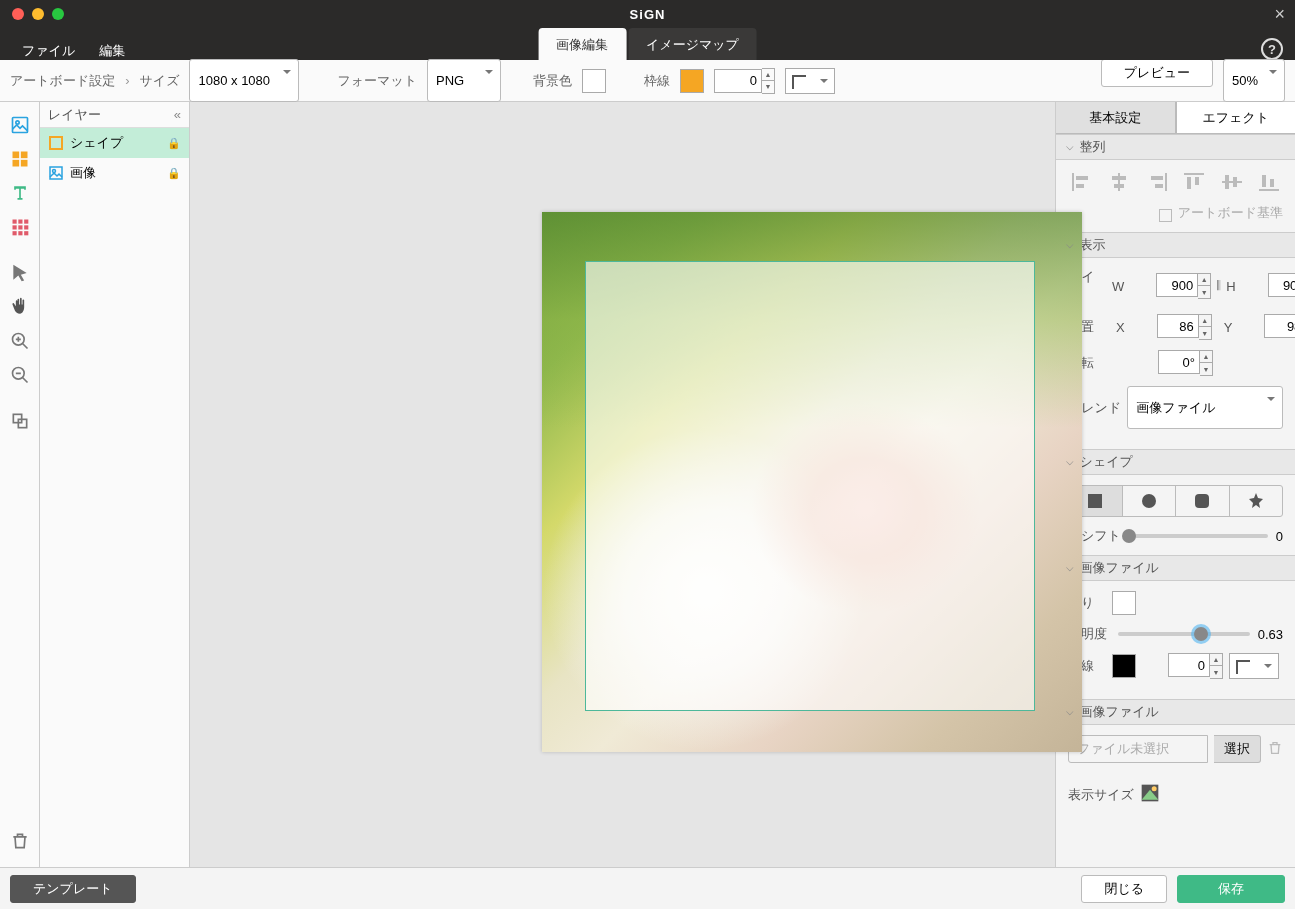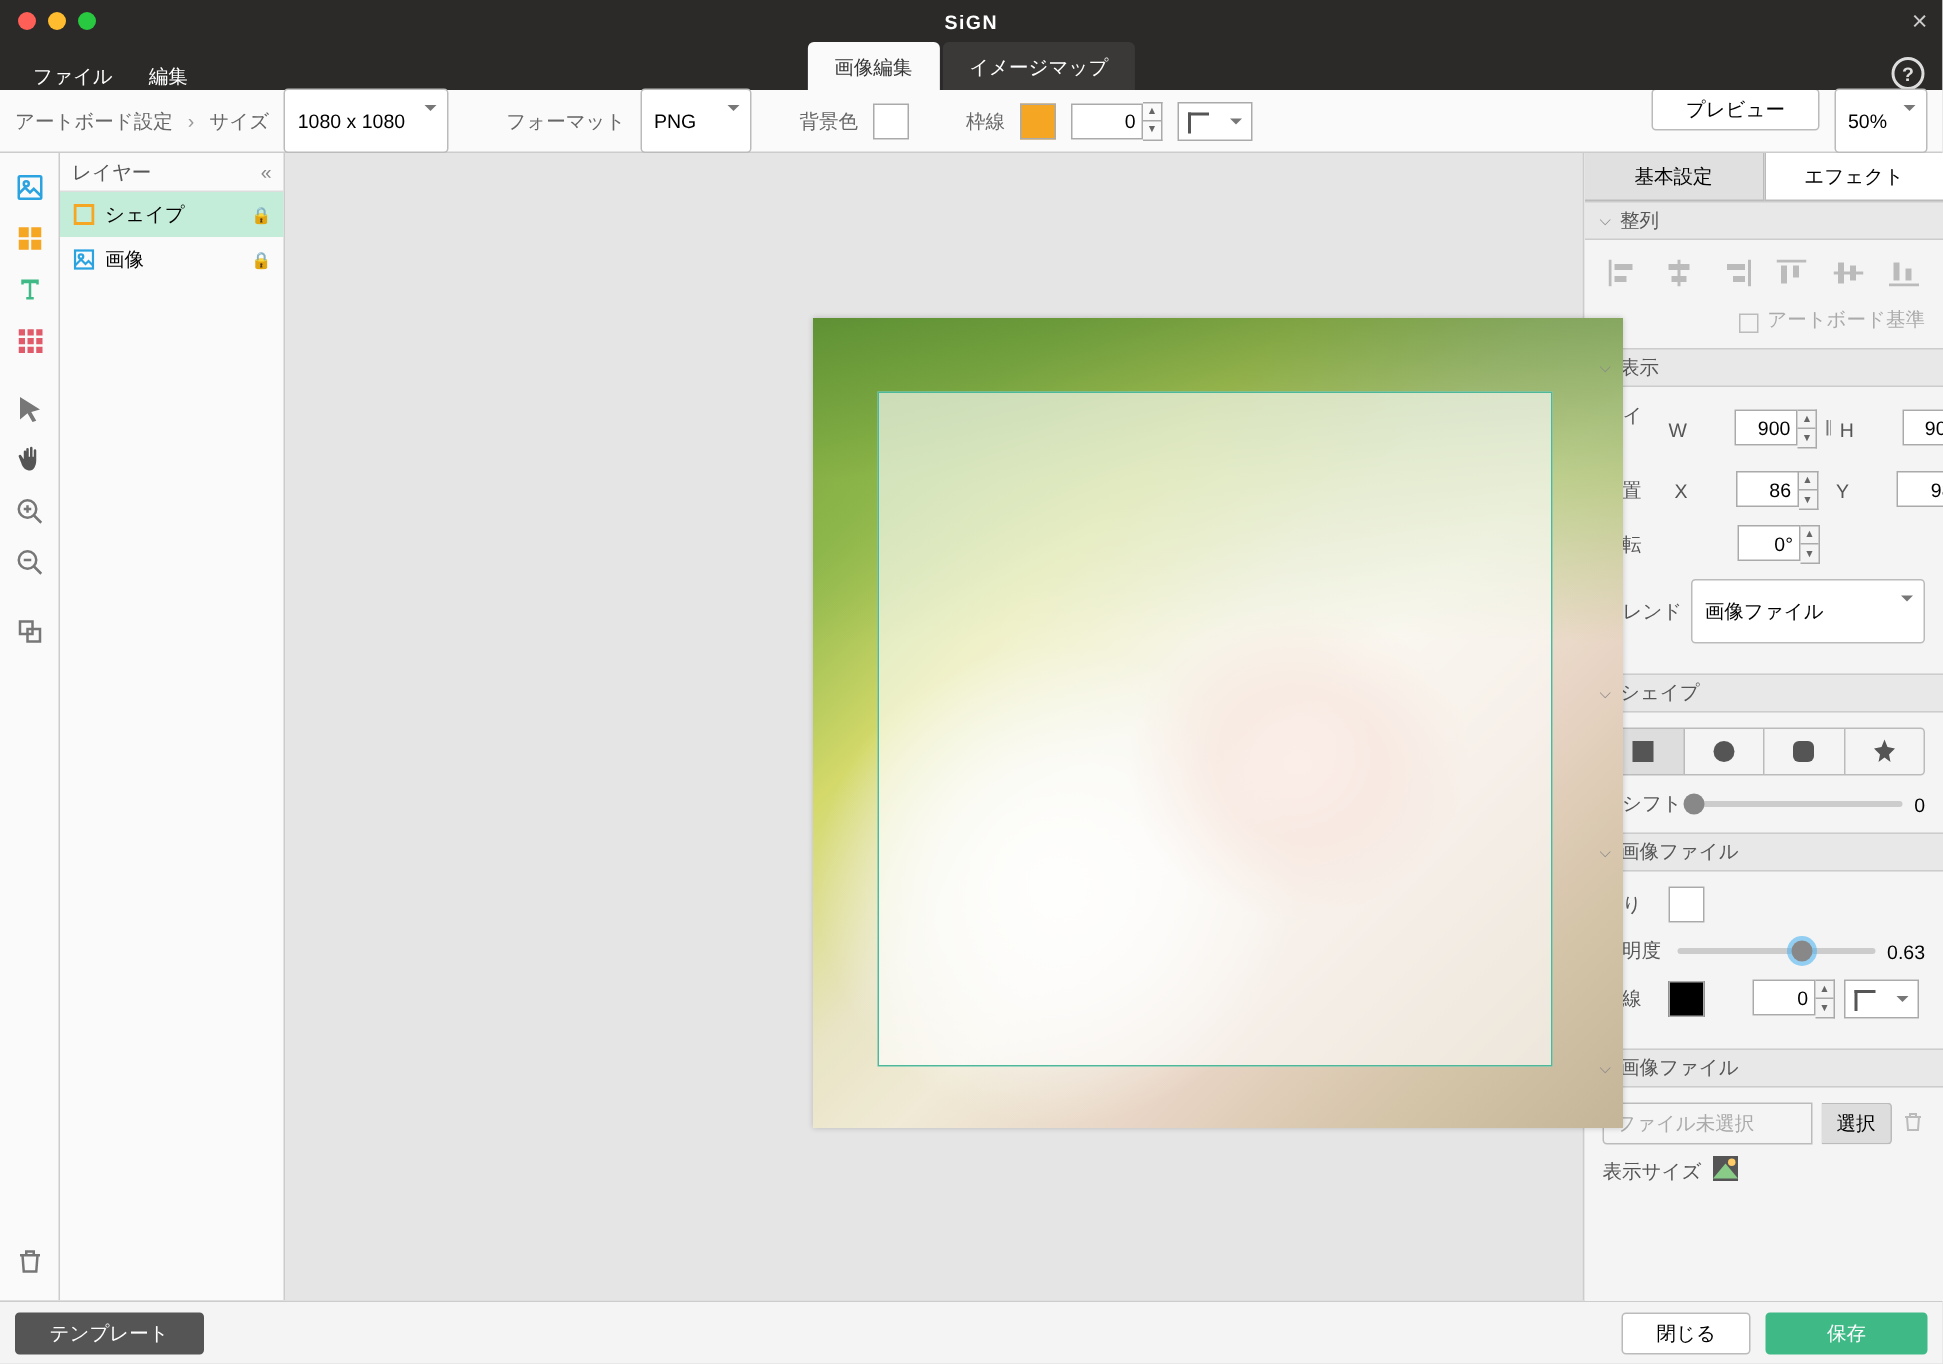--- a/index.html
+++ b/index.html
@@ -434,21 +434,21 @@
             </div>
           </div>
         <div class="border-style"></div>
       </div>
     </div>
 
     <div class="section-head">
         <span>画像ファイル</span>
       </div>
     <div class="section-body">
-      <div class="file-sel" style="margin-bottom:6px">
+      <div class="file-sel" style="margin-bottom:20px">
         <div class="file-input">
             <span>ファイル未選択</span>
           </div>
         <div class="file-btn">
             <span>選択</span>
           </div>
         <span class="trash-sm"><svg width="16" height="16" fill="none" stroke="#bbb" stroke-width="2" viewBox="0 0 24 24">
               <path d="M4 7h16M9 7V4h6v3M6 7l1 13h10l1-13"></path>
             </svg></span>
       </div>

